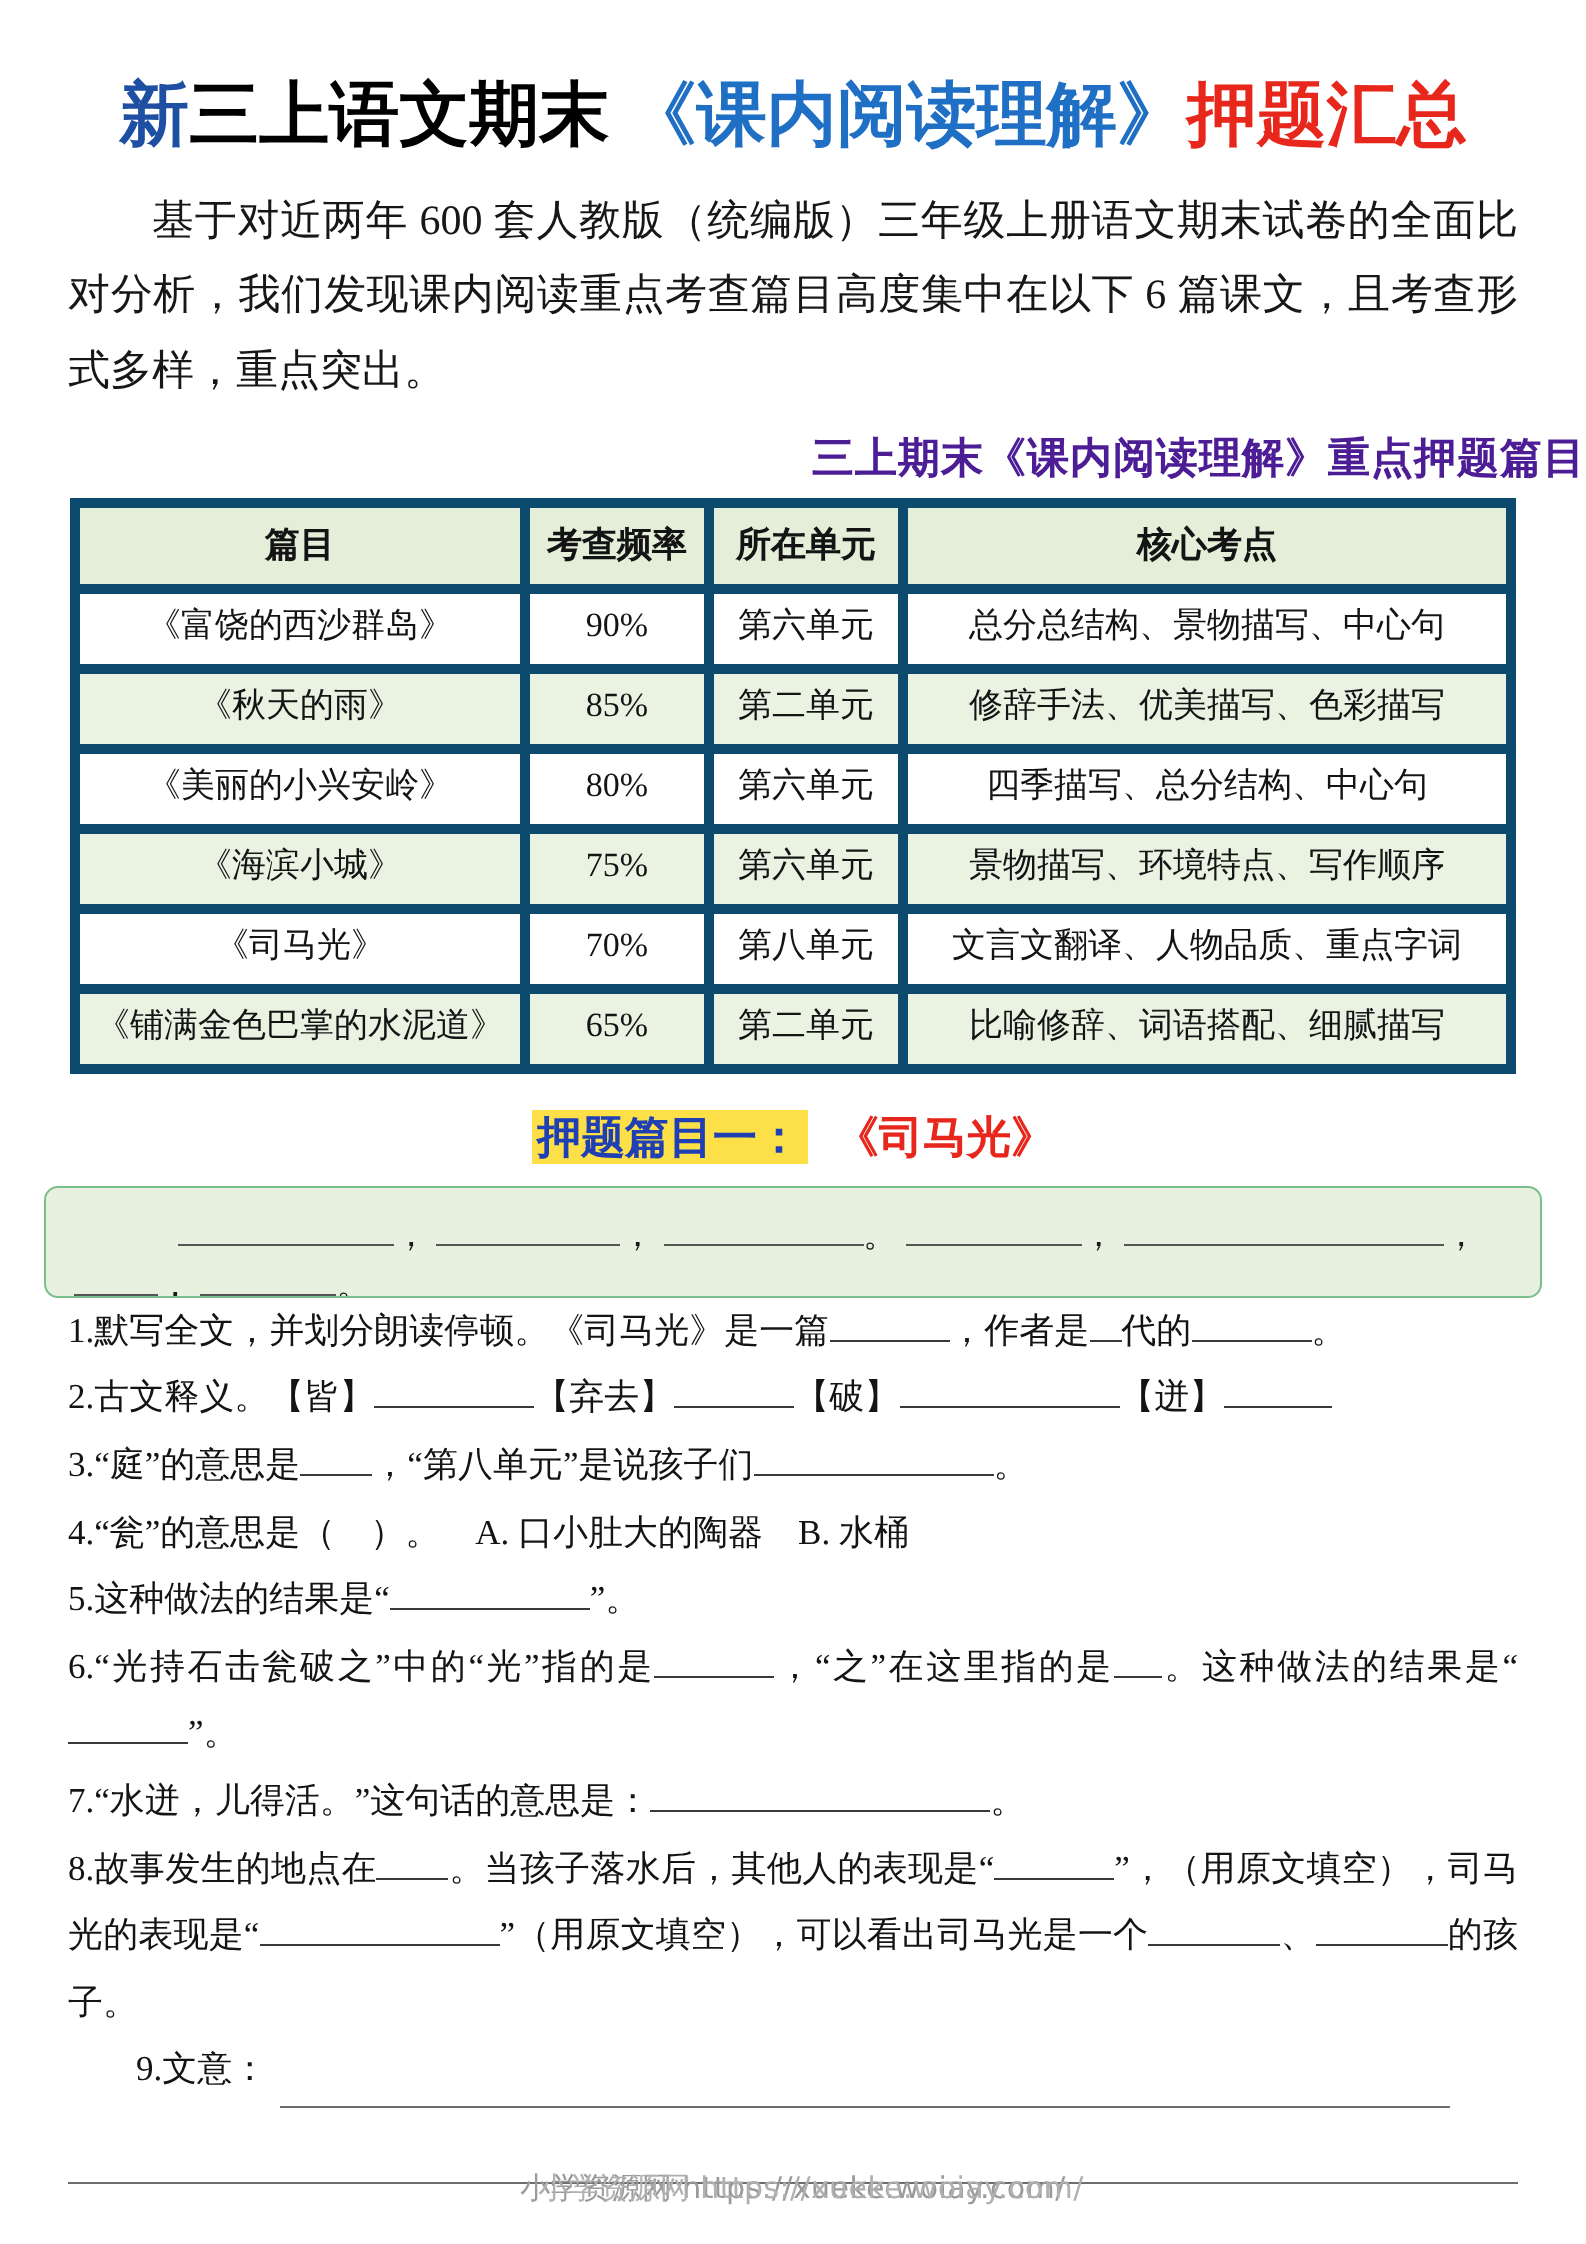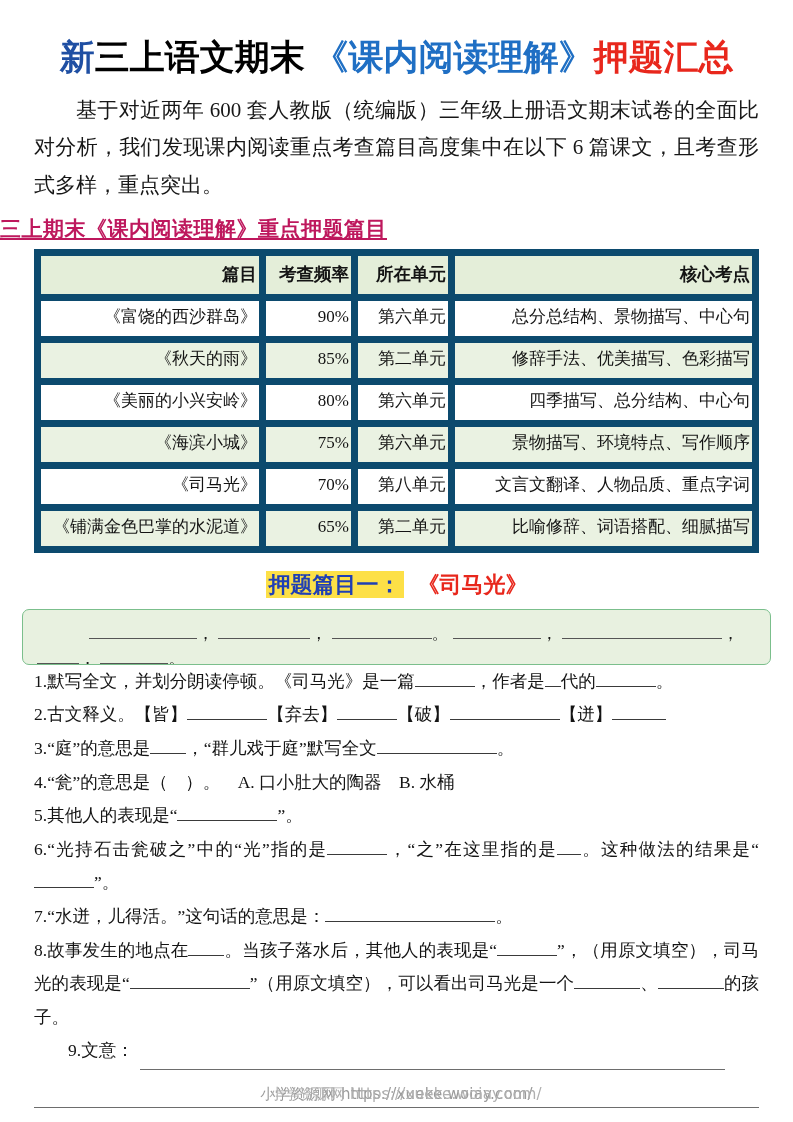--- a/index.html
+++ b/index.html
@@ -44,40 +44,39 @@
     margin: 12px 34px 0 34px;
     font-size: 21px;
     line-height: 1.78;
     text-align: justify;
     text-indent: 2em;
     color: #171717;
   }
 
   
   .table-caption {
-    text-align: left;
+    text-align: right;
     font-size: 21px;
     font-weight: bold;
     margin: 11px 0 6px 0;
-    color: #be185d;
+    color: #4c1d95;
     letter-spacing: 0.5px;
-    text-decoration: underline;
   }
 
   
   table.pick-table {
     border-collapse: collapse;
     width: 718px;
     margin: 0 auto;
     table-layout: fixed;
   }
   table.pick-table th,
   table.pick-table td {
-    border: 7px solid #0c4a6e;
-    text-align: right;
+    border: 5px solid #0c4a6e;
+    text-align: center;
     font-size: 17px;
     padding: 4px 2px 5px 2px;
     line-height: 1.35;
     height: 26px;
     color: #141414;
   }
   table.pick-table th {
     background: #e4eed9;
     font-weight: bold;
     font-size: 17.5px;
@@ -283,29 +282,29 @@
 
     <p class="q">
       <span class="qnum">1.</span><span>默写全文，并划分朗读停顿。《司马光》是一篇</span><span class="u u-60"></span><span>，作者是</span><span class="u u-16"></span><span>代的</span><span class="u u-60"></span><span>。</span>
     </p>
 
     <p class="q">
       <span class="qnum">2.</span><span>古文释义。【皆】</span><span class="u u-80"></span><span>【弃去】</span><span class="u u-60"></span><span>【破】</span><span class="u u-110"></span><span>【迸】</span><span class="u u-54"></span>
     </p>
 
     <p class="q">
-      <span class="qnum">3.</span><span>“庭”的意思是</span><span class="u u-36"></span><span>，“群儿戏于庭”默写全文</span><span class="u u-120"></span><span>。</span>
+      <span class="qnum">3.</span><span>“庭”的意思是</span><span class="u u-36"></span><span>，“第八单元”是说孩子们</span><span class="u u-120"></span><span>。</span>
     </p>
 
     <p class="q">
       <span class="qnum">4.</span><span>“瓮”的意思是（　）。　A. 口小肚大的陶器　B. 水桶</span>
     </p>
 
     <p class="q">
-      <span class="qnum">5.</span><span>其他人的表现是“</span><span class="u u-100"></span><span>”。</span>
+      <span class="qnum">5.</span><span>这种做法的结果是“</span><span class="u u-100"></span><span>”。</span>
     </p>
 
     <p class="q">
       <span class="qnum">6.</span><span>“光持石击瓮破之”中的“光”指的是</span><span class="u u-60"></span><span>，“之”在这里指的是</span><span class="u u-24"></span><span>。这种做法的结果是“</span><span class="u u-60"></span><span>”。</span>
     </p>
 
     <p class="q">
       <span class="qnum">7.</span><span>“水迸，儿得活。”这句话的意思是：</span><span class="u u-170"></span><span>。</span>
     </p>
 

